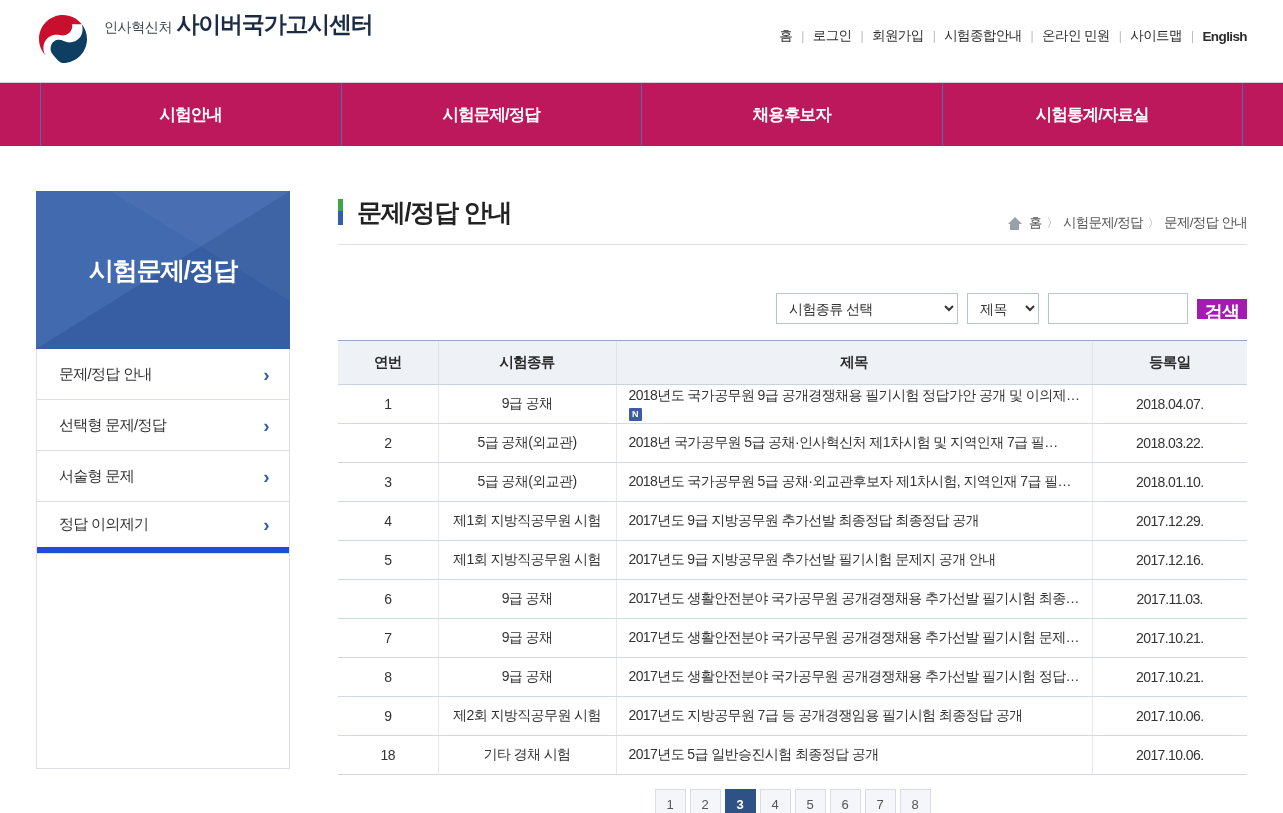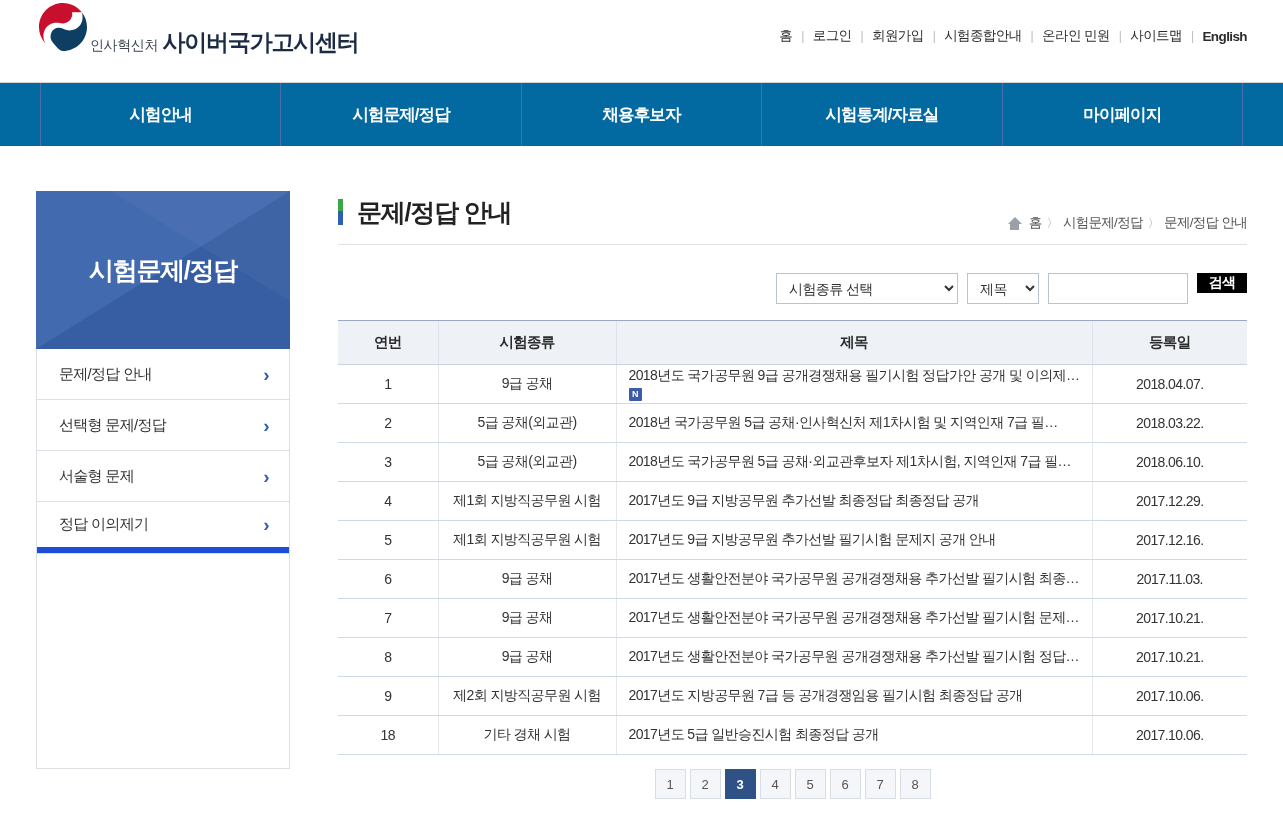--- a/index.html
+++ b/index.html
@@ -14,23 +14,24 @@
   }
 
   
   .top-header {
     position: relative;
     height: 82px;
     background: #ffffff;
   }
   .brand {
     position: absolute;
-    left: 36px; top: 0;
-    display: flex;
-    align-items: flex-end;
+    left: 36px; top: 12px;
+    display: flex;
+    align-items: flex-start;
+    gap: 14px;
   }
   .logo-mark {
     width: 54px; height: 54px;
     position: relative;
     flex: none;
   }
   .brand-text { line-height: 1.05; }
   .brand-sub {
     font-size: 14px;
     color: #3d4550;
@@ -62,21 +63,21 @@
   }
   .util-nav .sep {
     color: #bcbcbc;
     font-size: 12px;
   }
   .util-nav a.en { font-weight: bold; padding-right: 0; }
 
   
   .gnb {
     height: 64px;
-    background: #0369a1;
+    background: #be185d;
     display: flex;
     align-items: stretch;
     border-top: 1px solid #d4d4d4;
   }
   .gnb-pad { width: 40px; flex: none; }
   .gnb-item {
     flex: 1 1 0;
     display: flex;
     align-items: center;
     justify-content: center;
@@ -229,22 +230,23 @@
 
   .content-rule {
     border-top: 1px solid #dde0e4;
     margin-top: 6px;
   }
 
   
   .search-row {
     display: flex;
     justify-content: flex-end;
+    align-items: center;
     gap: 9px;
-    margin-top: 28px;
+    margin-top: 48px;
     margin-bottom: 16px;
   }
   select.sel {
     height: 31px;
     border: 1px solid #b9c4d2;
     background: #fff;
     font-size: 14px;
     font-family: inherit;
     color: #333;
     letter-spacing: -0.6px;
@@ -258,24 +260,24 @@
     border: 1px solid #b9c4d2;
     background: #fff;
     font-size: 14px;
     font-family: inherit;
     padding: 0 8px;
     color: #333;
   }
   button.search-btn {
     width: 50px;
     height: 20px;
-    background: #000000;
+    background: #a21caf;
     color: #fff;
     border: none;
-    font-size: 14px;
+    font-size: 18px;
     font-family: inherit;
     font-weight: bold;
     letter-spacing: -0.7px;
     cursor: pointer;
   }
 
   
   table.board {
     width: 100%;
     border-collapse: collapse;
@@ -393,21 +395,20 @@
     <a href="#" class="en">English</a>
   </nav>
 </div>
 
 <nav class="gnb">
   <span class="gnb-pad"></span>
   <a href="#" class="gnb-item">시험안내</a>
   <a href="#" class="gnb-item">시험문제/정답</a>
   <a href="#" class="gnb-item">채용후보자</a>
   <a href="#" class="gnb-item">시험통계/자료실</a>
-  <a href="#" class="gnb-item">마이페이지</a>
   <span class="gnb-pad"></span>
 </nav>
 
 <div class="page">
 
   <aside class="sidebar">
     <div class="side-head">
       <span class="tri1"></span>
       <span class="tri2"></span>
       <span class="tri3"></span>
@@ -496,21 +497,21 @@
             <span class="title-text">2018년 국가공무원 5급 공채·인사혁신처 제1차시험 및 지역인재 7급 필…</span>
           </td>
           <td class="c-date">2018.03.22.</td>
         </tr>
         <tr>
           <td class="c-no">3</td>
           <td class="c-type">5급 공채(외교관)</td>
           <td class="c-title">
             <span class="title-text">2018년도 국가공무원 5급 공채·외교관후보자 제1차시험, 지역인재 7급 필…</span>
           </td>
-          <td class="c-date">2018.06.10.</td>
+          <td class="c-date">2018.01.10.</td>
         </tr>
         <tr>
           <td class="c-no">4</td>
           <td class="c-type">제1회 지방직공무원 시험</td>
           <td class="c-title">
             <span class="title-text">2017년도 9급 지방공무원 추가선발 최종정답 최종정답 공개</span>
           </td>
           <td class="c-date">2017.12.29.</td>
         </tr>
         <tr>

